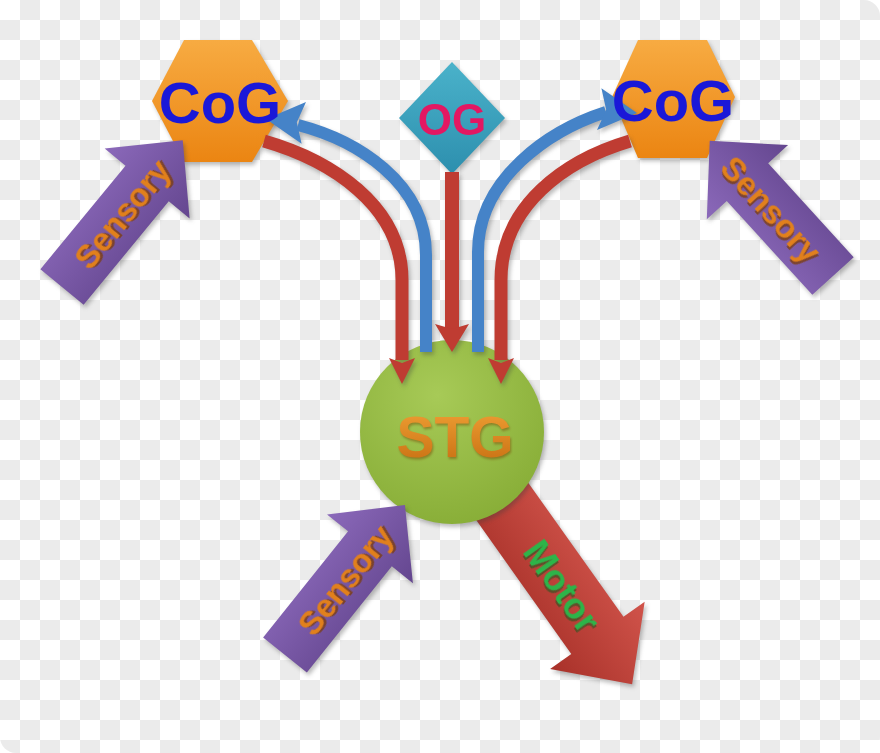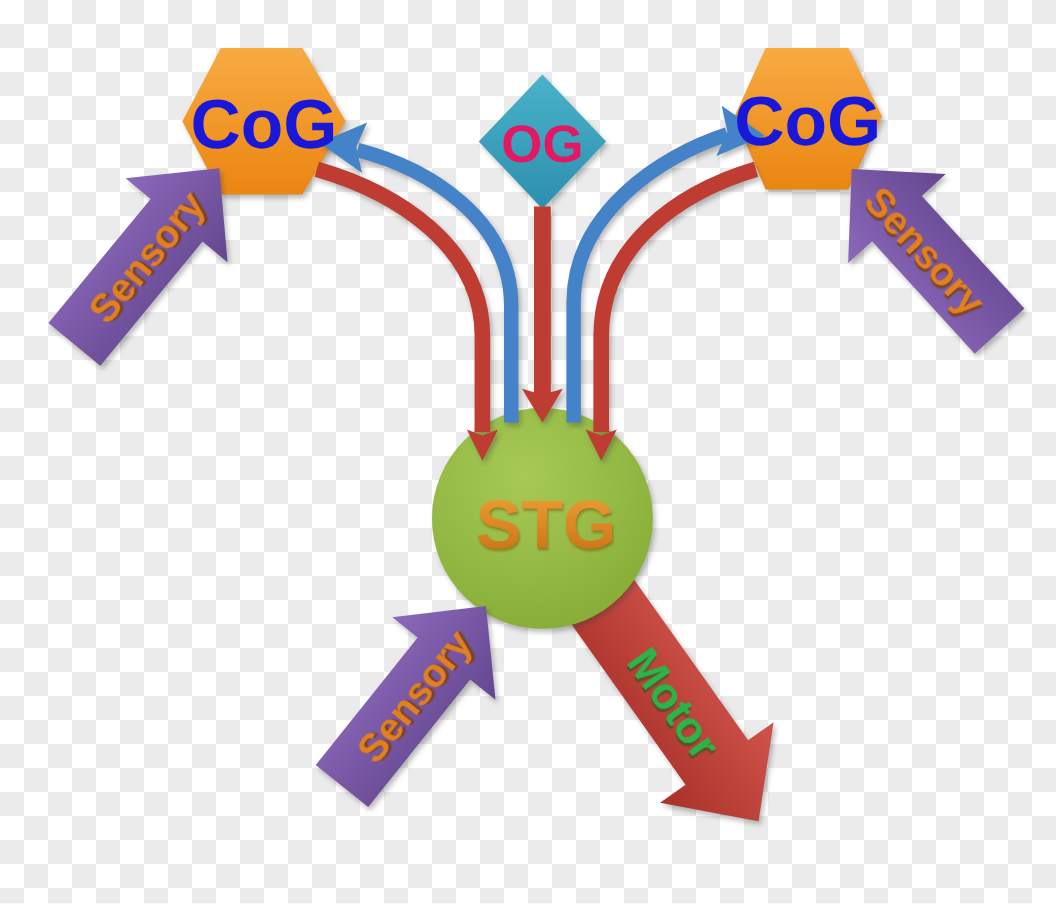--- a/index.html
+++ b/index.html
@@ -1,20 +1,21 @@
 <!DOCTYPE html>
 <html><head>
 <meta charset="utf-8">
 <style>
   html,body{margin:0;padding:0;}
   body{width:880px;height:753px;overflow:hidden;font-family:"Liberation Sans","DejaVu Sans",sans-serif;}
   .canvas{
     position:relative;width:880px;height:753px;
     background:conic-gradient(#ebebeb 0 25%, #ffffff 0 50%, #ebebeb 0 75%, #ffffff 0);
     background-size:40px 40px;
+    border-radius:16px;
   }
   svg{position:absolute;inset:0;display:block;}
   text{font-family:"Liberation Sans","DejaVu Sans",sans-serif;}
   .node-label{font-weight:bold;}
   .arrow-label{font-weight:bold;}
   .shadowed{filter:drop-shadow(2px 3px 2px rgba(60,60,60,0.35));}
   .txt-shadow-warm{filter:drop-shadow(2px 2px 0px rgba(124,60,8,0.75));}
   .txt-shadow-green{filter:drop-shadow(2px 2px 0px rgba(20,90,30,0.55));}
   .txt-shadow-soft{filter:drop-shadow(1px 2px 1px rgba(120,60,0,0.45));}
 </style>

